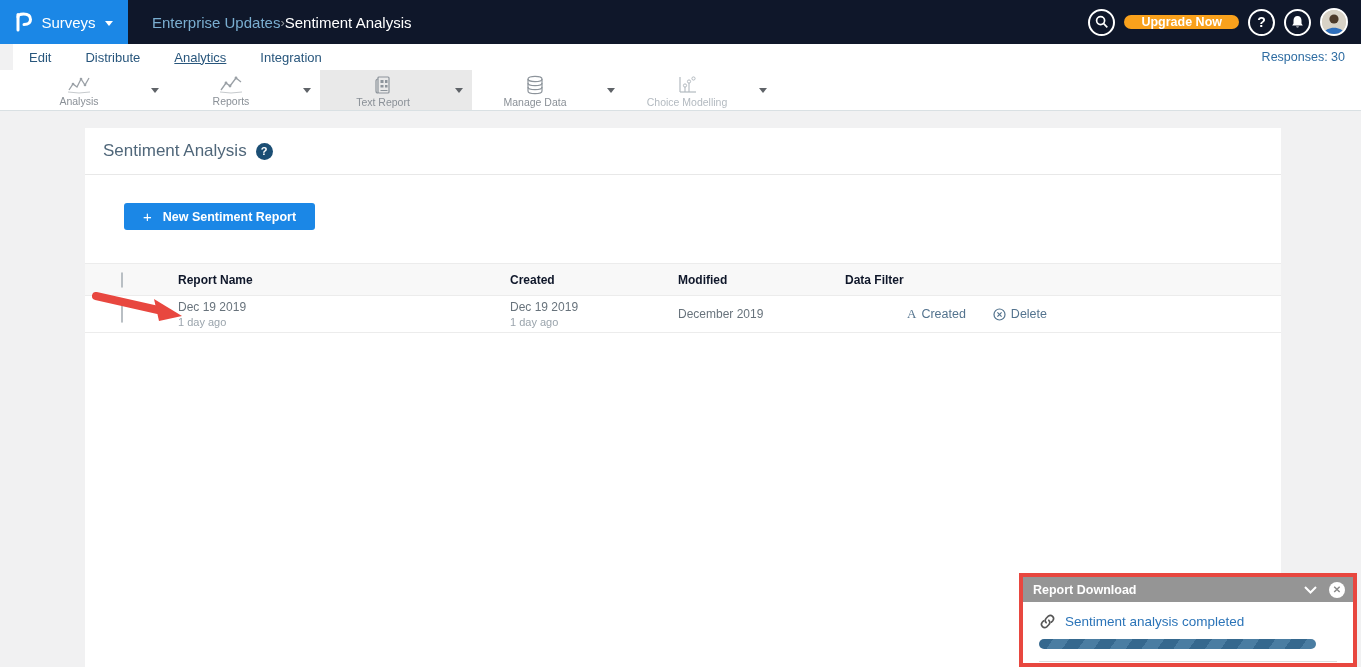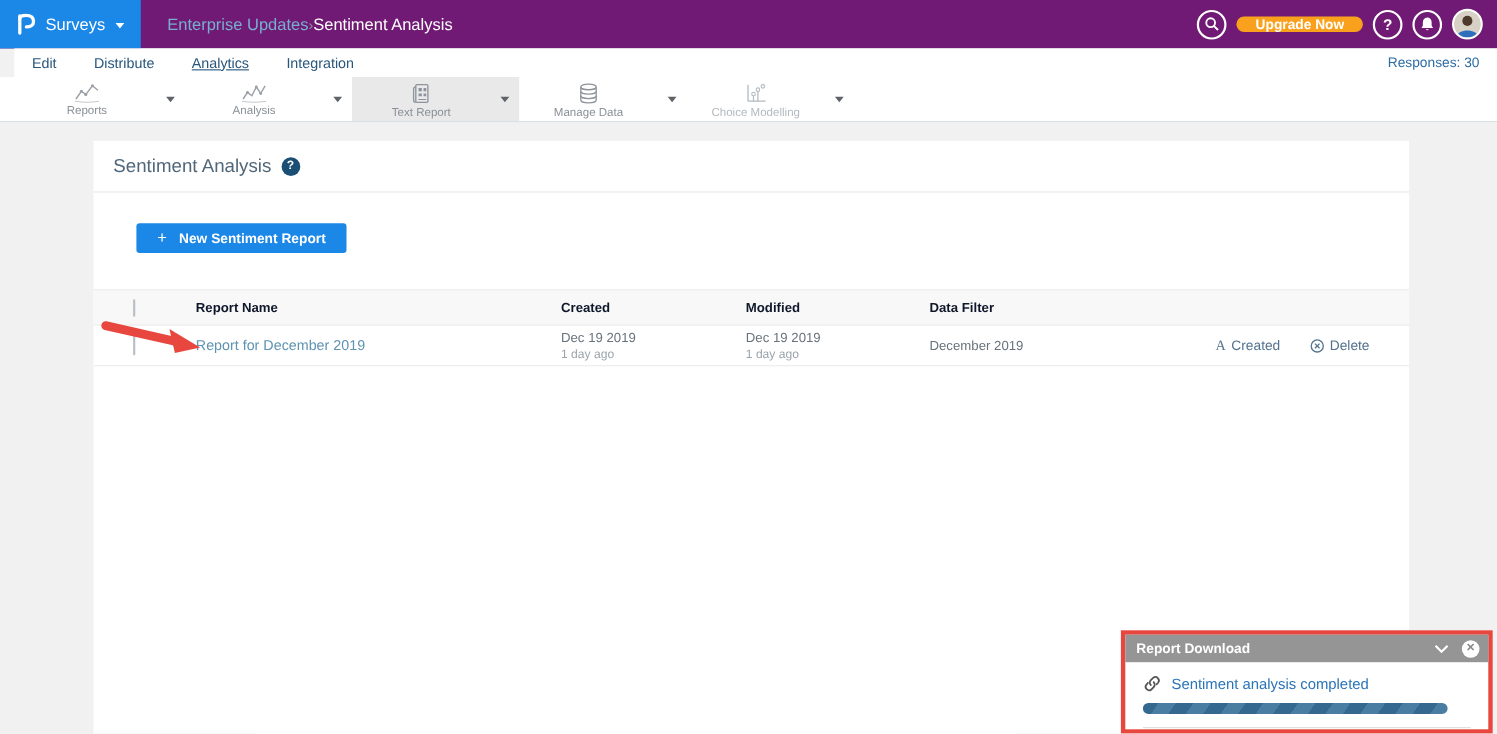--- a/index.html
+++ b/index.html
@@ -1,21 +1,21 @@
 <!DOCTYPE html>
 <html><head>
 <meta charset="utf-8">
 <style>
   * { box-sizing: border-box; }
   html,body { margin:0; padding:0; }
   body { font-family:"Liberation Sans", sans-serif; background:#f1f1f2; }
   .app { position:relative; width:1361px; height:667px; background:#f1f1f2; overflow:hidden; }
 
   
-  .topbar { position:absolute; top:0; left:0; right:0; height:44px; background:#701a75; display:flex; align-items:center; }
+  .topbar { position:absolute; top:0; left:0; right:0; height:44px; background:#0f172a; display:flex; align-items:center; }
   .logo-block { width:128px; height:44px; background:#1b87e6; display:flex; align-items:center; justify-content:center; gap:9px; color:#fff; cursor:pointer; flex:none; }
   .product-name { font-size:15px; color:#fff; }
   .caret-w { width:0; height:0; border-left:4px solid transparent; border-right:4px solid transparent; border-top:5px solid #fff; margin-top:2px; }
   .breadcrumb { margin-left:24px; font-size:15px; display:flex; align-items:center; }
   .bc-parent { color:#7aaed0; text-decoration:none; cursor:pointer; }
   .bc-sep { color:#8f9498; font-size:13px; }
   .bc-current { color:#ffffff; }
   .topbar-right { margin-left:auto; display:flex; align-items:center; gap:9px; padding-right:13px; }
   .circle-btn { width:27px; height:27px; border-radius:50%; border:2px solid #fff; background:transparent; color:#fff; display:flex; align-items:center; justify-content:center; font-weight:bold; font-size:14px; padding:0; cursor:pointer; font-family:"Liberation Sans",sans-serif; }
   .upgrade { height:14px; padding:0 17px; border-radius:13px; background:#f9a11c; color:#fff; font-weight:bold; font-size:12.5px; border:none; cursor:pointer; font-family:"Liberation Sans",sans-serif; }
@@ -125,43 +125,43 @@
     <a>Distribute</a>
     <a class="active">Analytics</a>
     <a>Integration</a>
     <span class="responses">Responses: 30</span>
   </nav>
 
   <div class="toolbar">
     <div class="tool-group">
       <div class="tool-main">
         <svg width="26" height="19" viewBox="0 0 26 19">
+          <polyline points="3,15 7,9 11,12 15,4 19,10 23,3" stroke="#9aa0a6" stroke-width="1.3" fill="none"></polyline>
+          <circle cx="7" cy="9" r="1.3" fill="#9aa0a6"></circle>
+            <circle cx="15" cy="4" r="1.3" fill="#9aa0a6"></circle>
+            <circle cx="19" cy="10" r="1.3" fill="#9aa0a6"></circle>
+          <path d="M2 17 Q13 19 24 17" stroke="#c6cacd" stroke-width="1" fill="none"></path>
+        </svg>
+        <span class="tool-label">Analysis</span>
+      </div>
+      <span class="tool-caret">
+          <span class="caret-d"></span>
+        </span>
+    </div>
+
+    <div class="tool-group">
+      <div class="tool-main">
+        <svg width="26" height="19" viewBox="0 0 26 19">
           <polyline points="3,15 8,8 12,11 18,3 23,7" stroke="#9aa0a6" stroke-width="1.3" fill="none"></polyline>
           <circle cx="8" cy="8" r="1.4" fill="#9aa0a6"></circle>
             <circle cx="12" cy="11" r="1.4" fill="#9aa0a6"></circle>
             <circle cx="18" cy="3" r="1.4" fill="#9aa0a6"></circle>
           <path d="M2 17 Q13 19 24 17" stroke="#c6cacd" stroke-width="1" fill="none"></path>
         </svg>
         <span class="tool-label">Reports</span>
-      </div>
-      <span class="tool-caret">
-          <span class="caret-d"></span>
-        </span>
-    </div>
-
-    <div class="tool-group">
-      <div class="tool-main">
-        <svg width="26" height="19" viewBox="0 0 26 19">
-          <polyline points="3,15 7,9 11,12 15,4 19,10 23,3" stroke="#9aa0a6" stroke-width="1.3" fill="none"></polyline>
-          <circle cx="7" cy="9" r="1.3" fill="#9aa0a6"></circle>
-            <circle cx="15" cy="4" r="1.3" fill="#9aa0a6"></circle>
-            <circle cx="19" cy="10" r="1.3" fill="#9aa0a6"></circle>
-          <path d="M2 17 Q13 19 24 17" stroke="#c6cacd" stroke-width="1" fill="none"></path>
-        </svg>
-        <span class="tool-label">Analysis</span>
       </div>
       <span class="tool-caret">
           <span class="caret-d"></span>
         </span>
     </div>
 
     <div class="tool-group selected">
       <div class="tool-main">
         <svg width="24" height="20" viewBox="0 0 24 20">
           <rect x="7" y="2" width="11" height="16" rx="1" stroke="#8d949b" stroke-width="1.2" fill="none"></rect>
@@ -229,21 +229,20 @@
         <span><span class="checkbox"></span></span>
         <span>Report Name</span>
         <span>Created</span>
         <span>Modified</span>
         <span>Data Filter</span>
         <span></span>
       </div>
 
       <div class="trow">
         <span><span class="checkbox"></span></span>
-        <span><a class="row-link">Report for December 2019</a></span>
         <span>
           <div class="cell-main">Dec 19 2019</div>
           <div class="cell-sub">1 day ago</div>
         </span>
         <span>
           <div class="cell-main">Dec 19 2019</div>
           <div class="cell-sub">1 day ago</div>
         </span>
         <span class="cell-main">December 2019</span>
         <span class="actions">

